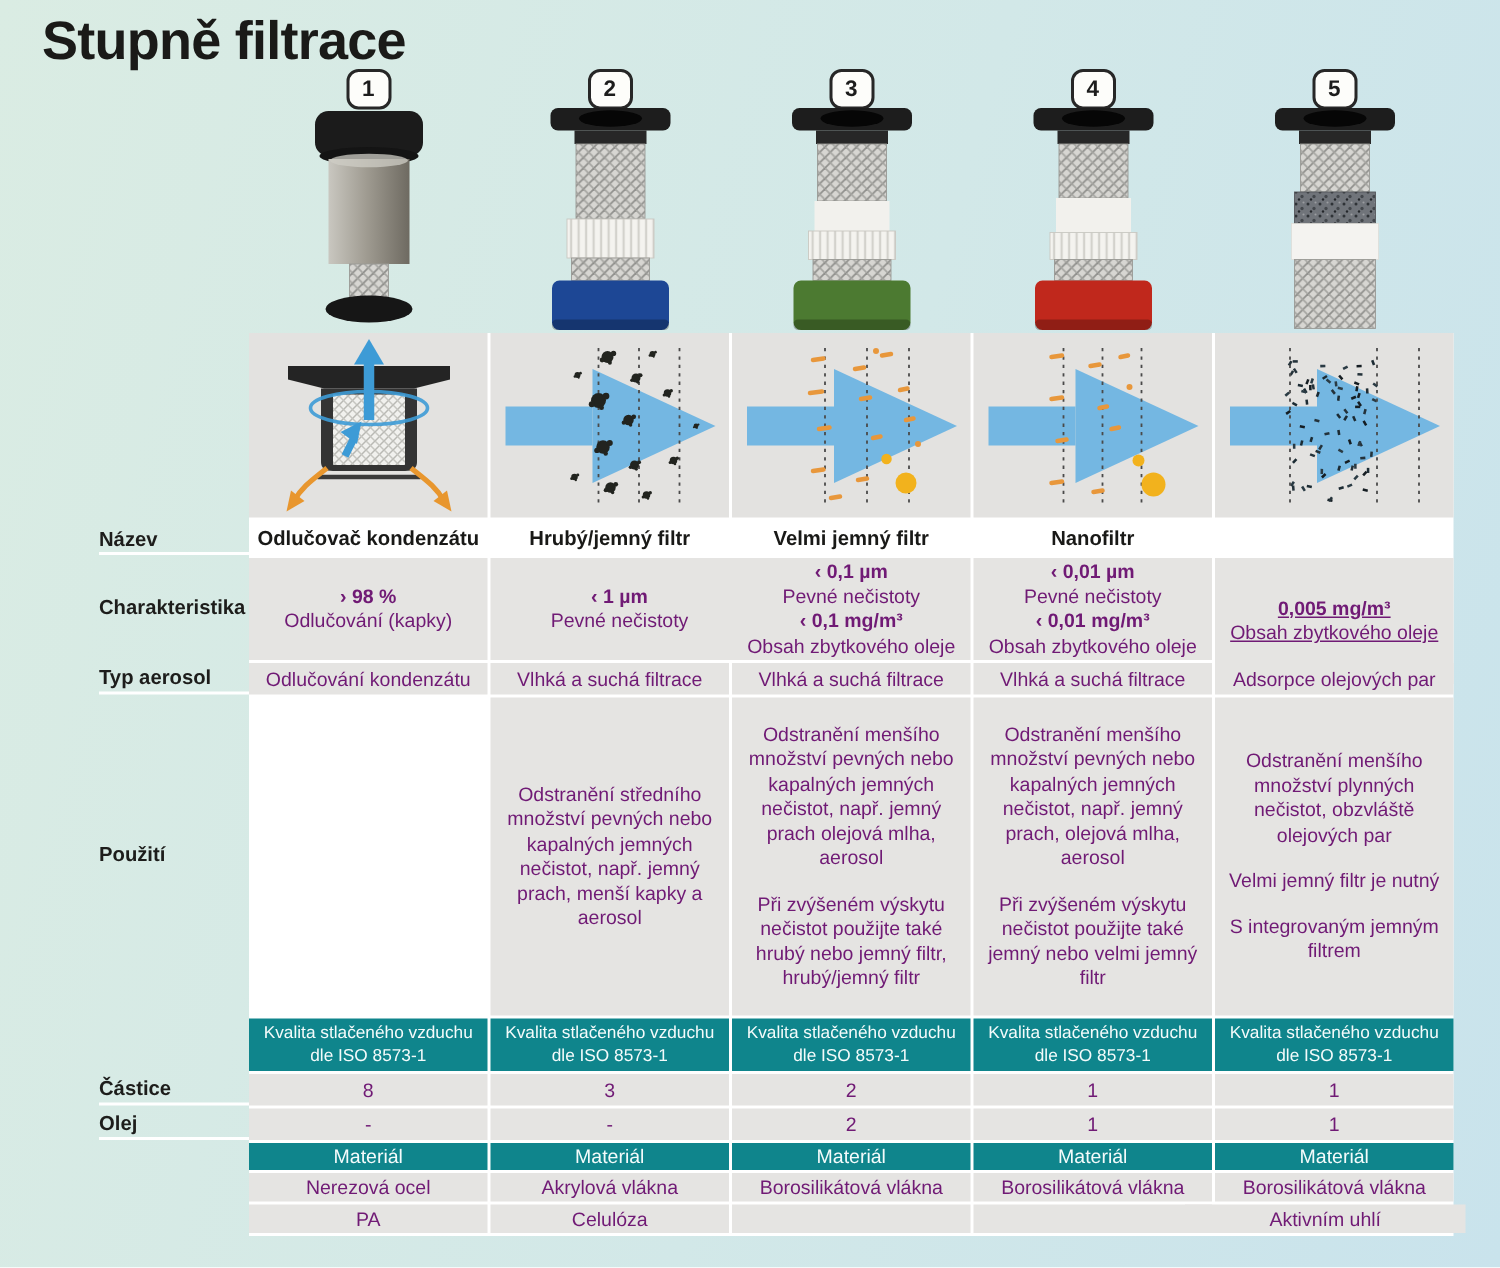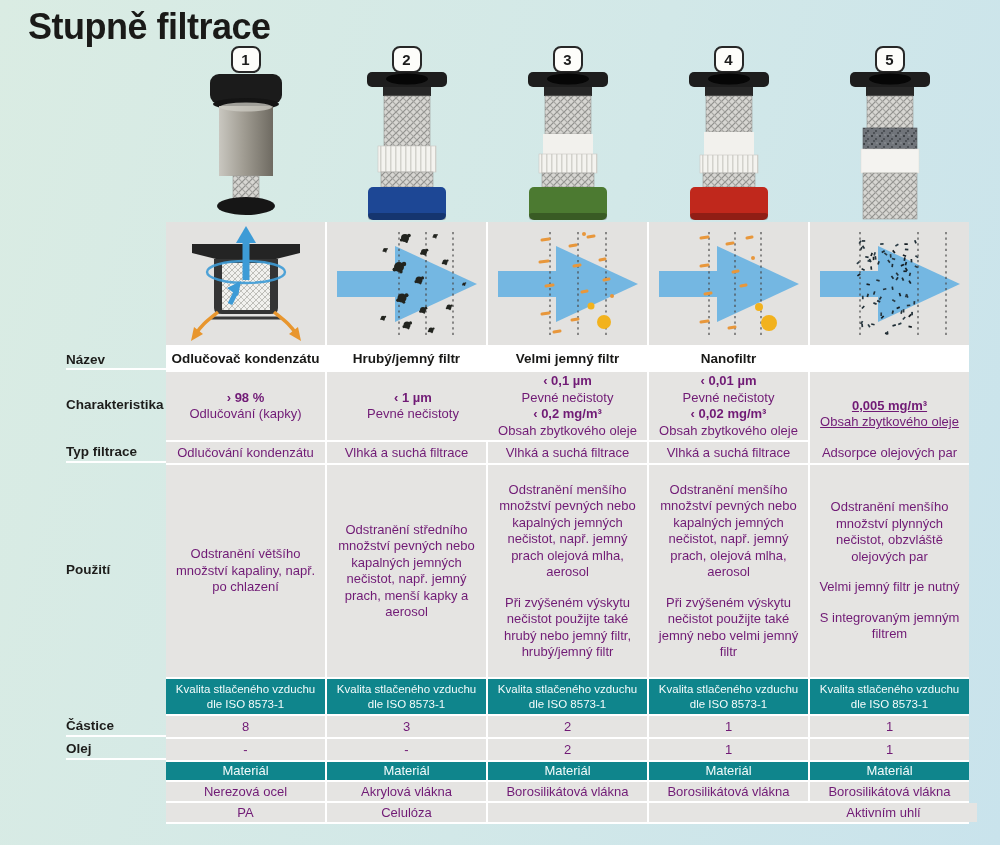--- a/index.html
+++ b/index.html
@@ -29,21 +29,21 @@
 </head>
 <body>
 
 <div class="page" id="page">
   <h1 class="title">Stupně filtrace</h1>
 
   <div class="whitestrip" style="left:166px;top:222px;width:803px;height:602px;"></div>
 
   <div class="rlabel" style="top:352px;">Název</div>
   <div class="rlabel" style="top:397px;">Charakteristika</div>
-  <div class="rlabel" style="top:444px;">Typ filtrace</div>
+  <div class="rlabel" style="top:444px;">Typ aerosol</div>
   <div class="rlabel" style="top:562px;">Použití</div>
   <div class="rlabel" style="top:718px;">Částice</div>
   <div class="rlabel" style="top:741px;">Olej</div>
 
   <div class="underline" style="top:368px;"></div>
   <div class="underline" style="top:461px;"></div>
   <div class="underline" style="top:735px;"></div>
   <div class="underline" style="top:758px;"></div>
 <div class="badge" style="left:230.5px;top:46px;">1</div>
     <div class="filterwrap" style="left:185.5px;top:70px;"><svg width="120" height="152" viewBox="0 0 120 152" xmlns="http://www.w3.org/2000/svg">
@@ -96,23 +96,20 @@
     <polygon points="25,119 28,105 37,112" fill="#E8962E"></polygon>
     <path d="M108 90 C 118 98 125 103 130 112" stroke="#E8962E" stroke-width="3.5" fill="none"></path>
     <polygon points="135,119 132,105 123,112" fill="#E8962E"></polygon>
       </svg></div>
     <div class="cell name-cell" style="left:166px;top:348px;width:159px;height:22px;">Odlučovač kondenzátu</div>
     <div class="cell gray charak-cell" style="left:166px;top:372px;width:159px;height:68px;">
       <div class="b">› 98 %</div>
       <div>Odlučování (kapky)</div>
     </div>
     <div class="cell gray" style="left:166px;top:442px;width:159px;height:21px;">Odlučování kondenzátu</div>
-    <div class="cell gray usage-cell" style="left:166px;top:465px;width:159px;height:212px;">
-      <p>Odstranění většího množství kapaliny, např. po chlazení</p>
-    </div>
     <div class="cell teal iso-cell" style="left:166px;top:679px;width:159px;height:35px;background:#0F858C;">Kvalita stlačeného vzduchu dle ISO 8573-1</div>
     <div class="cell gray" style="left:166px;top:716px;width:159px;height:21px;">8</div>
     <div class="cell gray" style="left:166px;top:739px;width:159px;height:21px;">-</div>
     <div class="cell teal mat-header" style="left:166px;top:762px;width:159px;height:18px;background:#0F858C;">Materiál</div>
     <div class="cell gray" style="left:166px;top:782px;width:159px;height:19px;">Nerezová ocel</div>
     <div class="cell gray" style="left:166px;top:803px;width:159px;height:19px;">PA</div>
     <div class="badge" style="left:391.5px;top:46px;">2</div>
     <div class="filterwrap" style="left:346.5px;top:70px;"><svg width="120" height="152" viewBox="0 0 120 152" xmlns="http://www.w3.org/2000/svg">
         <defs>
   <pattern id="meshf1" width="7" height="7" patternUnits="userSpaceOnUse">
@@ -307,21 +304,21 @@
         <line x1="66" y1="110" x2="72" y2="109" stroke="#E8973B" stroke-width="3" stroke-linecap="round"></line>
         <circle cx="116" cy="100" r="7" fill="#F2B21D"></circle>
         <circle cx="103" cy="84" r="3.5" fill="#F2B21D"></circle>
        <circle cx="124" cy="74" r="2" fill="#E8973B"></circle>
         <circle cx="96" cy="12" r="2" fill="#E8973B"></circle>
       </svg></div>
     <div class="cell name-cell" style="left:488px;top:348px;width:159px;height:22px;">Velmi jemný filtr</div>
     <div class="cell gray charak-cell" style="left:488px;top:372px;width:159px;height:68px;">
       <div class="b">‹ 0,1 µm</div>
       <div>Pevné nečistoty</div>
-      <div class="b">‹ 0,2 mg/m³</div>
+      <div class="b">‹ 0,1 mg/m³</div>
       <div>Obsah zbytkového oleje</div>
     </div>
     <div class="cell gray" style="left:488px;top:442px;width:159px;height:21px;">Vlhká a suchá filtrace</div>
     <div class="cell gray usage-cell" style="left:488px;top:465px;width:159px;height:212px;">
       <p>Odstranění menšího množství pevných nebo kapalných jemných nečistot, např. jemný prach olejová mlha, aerosol</p>
       <p>Při zvýšeném výskytu nečistot použijte také hrubý nebo jemný filtr, hrubý/jemný filtr</p>
     </div>
     <div class="cell teal iso-cell" style="left:488px;top:679px;width:159px;height:35px;background:#0F858C;">Kvalita stlačeného vzduchu dle ISO 8573-1</div>
     <div class="cell gray" style="left:488px;top:716px;width:159px;height:21px;">2</div>
     <div class="cell gray" style="left:488px;top:739px;width:159px;height:21px;">2</div>
@@ -379,21 +376,21 @@
         <line x1="52" y1="100" x2="59" y2="99" stroke="#E8973B" stroke-width="3" stroke-linecap="round"></line>
         <line x1="80" y1="106" x2="86" y2="105" stroke="#E8973B" stroke-width="3" stroke-linecap="round"></line>
         <circle cx="120" cy="101" r="8" fill="#F2B21D"></circle>
         <circle cx="110" cy="85" r="4" fill="#F2B21D"></circle>
        <circle cx="104" cy="36" r="2" fill="#E8973B"></circle>
       </svg></div>
     <div class="cell name-cell" style="left:649px;top:348px;width:159px;height:22px;">Nanofiltr</div>
     <div class="cell gray charak-cell" style="left:649px;top:372px;width:159px;height:68px;">
       <div class="b">‹ 0,01 µm</div>
       <div>Pevné nečistoty</div>
-      <div class="b">‹ 0,02 mg/m³</div>
+      <div class="b">‹ 0,01 mg/m³</div>
       <div>Obsah zbytkového oleje</div>
     </div>
     <div class="cell gray" style="left:649px;top:442px;width:159px;height:21px;">Vlhká a suchá filtrace</div>
     <div class="cell gray usage-cell" style="left:649px;top:465px;width:159px;height:212px;">
       <p>Odstranění menšího množství pevných nebo kapalných jemných nečistot, např. jemný prach, olejová mlha, aerosol</p>
       <p>Při zvýšeném výskytu nečistot použijte také jemný nebo velmi jemný filtr</p>
     </div>
     <div class="cell teal iso-cell" style="left:649px;top:679px;width:159px;height:35px;background:#0F858C;">Kvalita stlačeného vzduchu dle ISO 8573-1</div>
     <div class="cell gray" style="left:649px;top:716px;width:159px;height:21px;">1</div>
     <div class="cell gray" style="left:649px;top:739px;width:159px;height:21px;">1</div>

